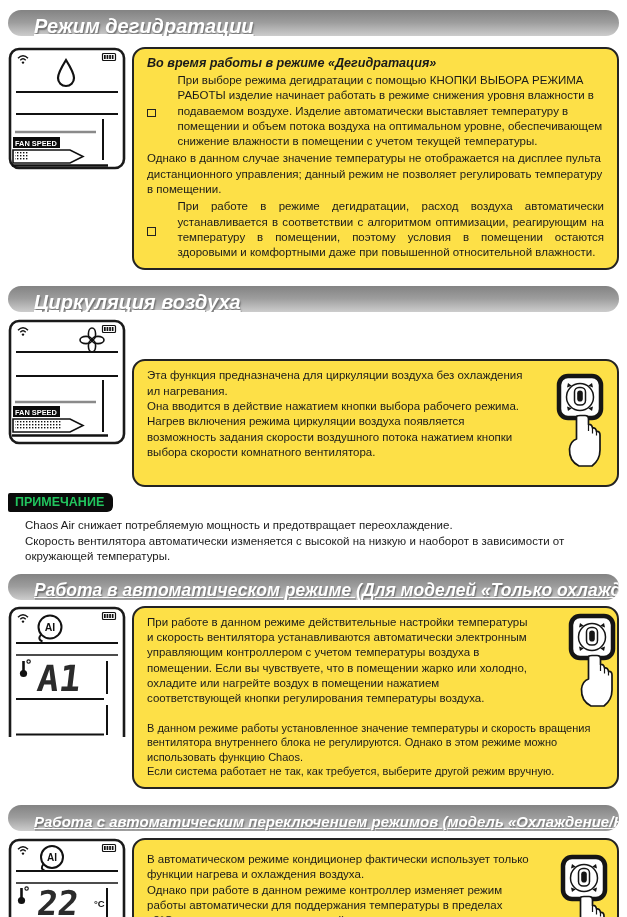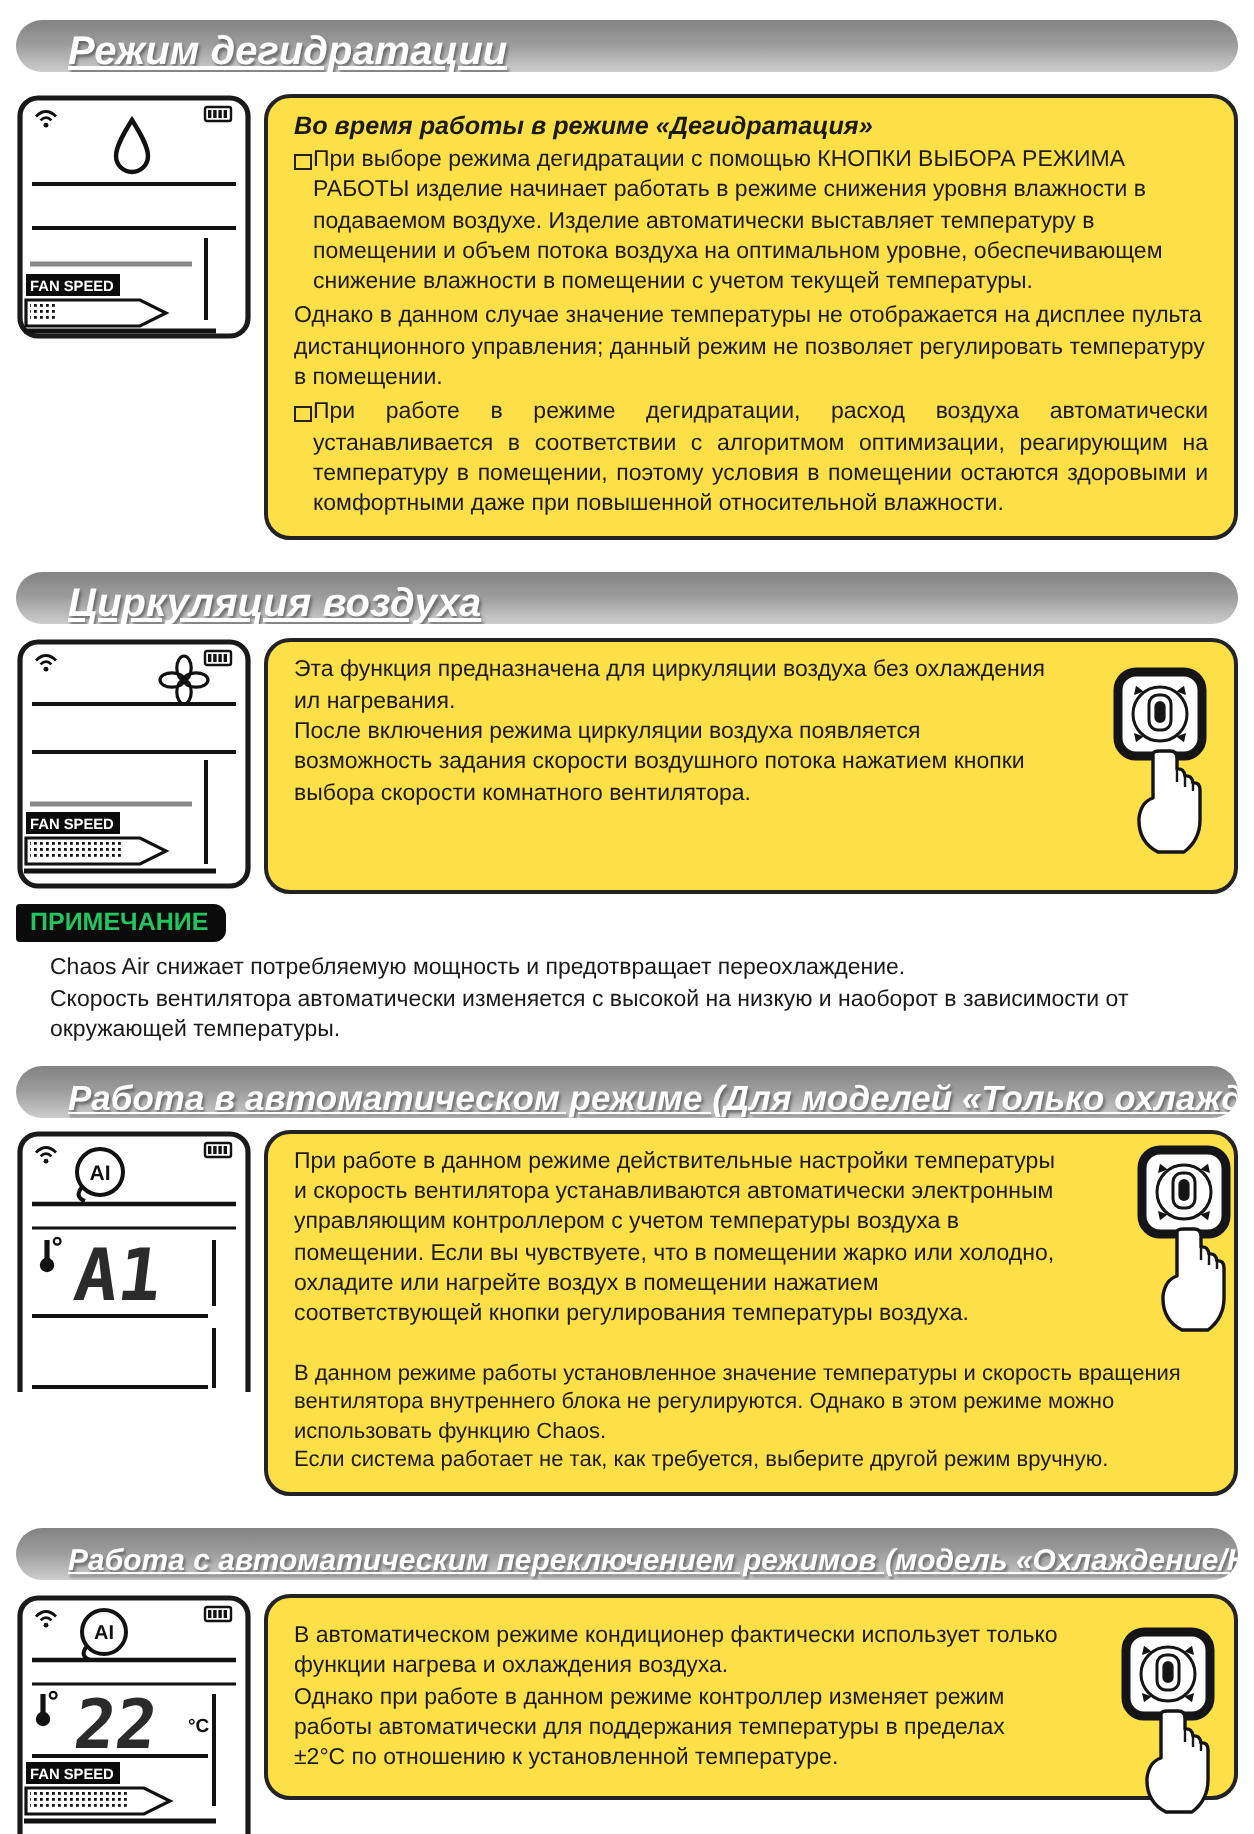--- a/index.html
+++ b/index.html
@@ -20,26 +20,26 @@
   .b2 { margin-top:16px; margin-bottom:7px; }
   .b3 { margin-top:10px; margin-bottom:6px; }
   .b4 { margin-top:16px; margin-bottom:7px; }
   .row { display:flex; gap:6px; align-items:flex-start; }
   .remote { flex:none; display:block; }
   .box {
     flex:1; border:2.4px solid #232323; border-radius:13px; background:#fde047;
     padding:7px 13px 8px 13px; position:relative; box-sizing:border-box;
   }
   .box1 { min-height:207px; }
-  .box2 { min-height:128px; padding-right:85px; }
+  .box2 { min-height:128px; padding-right:85px;margin-top:40px; }
   .box3 { min-height:183px; }
   .box4 { min-height:103px; padding-right:86px; padding-top:12px; }
   .box-title { font-size:12.6px; font-weight:bold; font-style:italic; margin-bottom:3px; }
   .para, .bt { font-size:11.5px; line-height:1.33; }
-  .bullet { display:flex; gap:1px; }
+  .bullet { display:flex; gap:22px;align-items:center; }
   .sq { width:6.5px; height:6.5px; border:1.3px solid #222; margin-top:3.5px; flex:none; }
   .just .bt { text-align:justify; }
   .p-gap { margin-top:2px; }
   .note-block { margin-top:5px; }
   .note-badge {
     display:inline-block; background:#0b0b0b; color:#22c55e; font-weight:bold;
     font-size:12.5px; padding:2px 9px 3px 7px; border-radius:2px 6px 6px 2px;
   }
   .note-lines { margin:6px 0 0 17px; font-size:11.5px; line-height:1.32; }
   .s3-note { display:flex; margin-top:14px; padding-right:10px; }
@@ -153,21 +153,22 @@
       </g>
       <g>
         <path d="M5 100 L62 100 L75 106.5 L62 113 L5 113 Z" fill="#fff" stroke="#111" stroke-width="1.6"></path>
         <rect x="7" y="102" width="46" height="9" fill="url(#d2)"></rect>
       </g>
       <line x1="4" y1="116.5" x2="100" y2="116.5" stroke="#111" stroke-width="2.4"></line>
     </svg>
 
     <div class="box box2">
       <div class="para">Эта функция предназначена для циркуляции воздуха без охлаждения ил нагревания.</div>
-      <div class="para">После включения режима циркуляции воздуха появляется возможность задания скорости воздушного потока нажатием кнопки выбора скорости комнатного вентилятора.</div>
+      <div class="para">Она вводится в действие нажатием кнопки выбора рабочего режима.</div>
+      <div class="para">Нагрев включения режима циркуляции воздуха появляется возможность задания скорости воздушного потока нажатием кнопки выбора скорости комнатного вентилятора.</div>
       <svg class="btn-icon btn2" width="50" height="104" viewBox="0 0 48 104">
         <rect x="3" y="3" width="42" height="42" rx="9" fill="#fff" stroke="#151515" stroke-width="4.5"></rect>
         <circle cx="24" cy="24" r="13.5" fill="none" stroke="#151515" stroke-width="1.5"></circle>
         <path d="M11 14.5 l1 -4.6 l3.8 2.8 z" fill="#151515"></path>
         <path d="M37 14.5 l-1 -4.6 l-3.8 2.8 z" fill="#151515"></path>
         <path d="M11 33.5 l1 4.6 l3.8 -2.8 z" fill="#151515"></path>
         <path d="M37 33.5 l-1 4.6 l-3.8 -2.8 z" fill="#151515"></path>
         <rect x="18.5" y="14.5" width="11" height="17.5" rx="4.5" fill="#fff" stroke="#151515" stroke-width="1.5"></rect>
         <rect x="21.2" y="17.5" width="5.6" height="11" rx="2.8" fill="#151515"></rect>
         <g>

